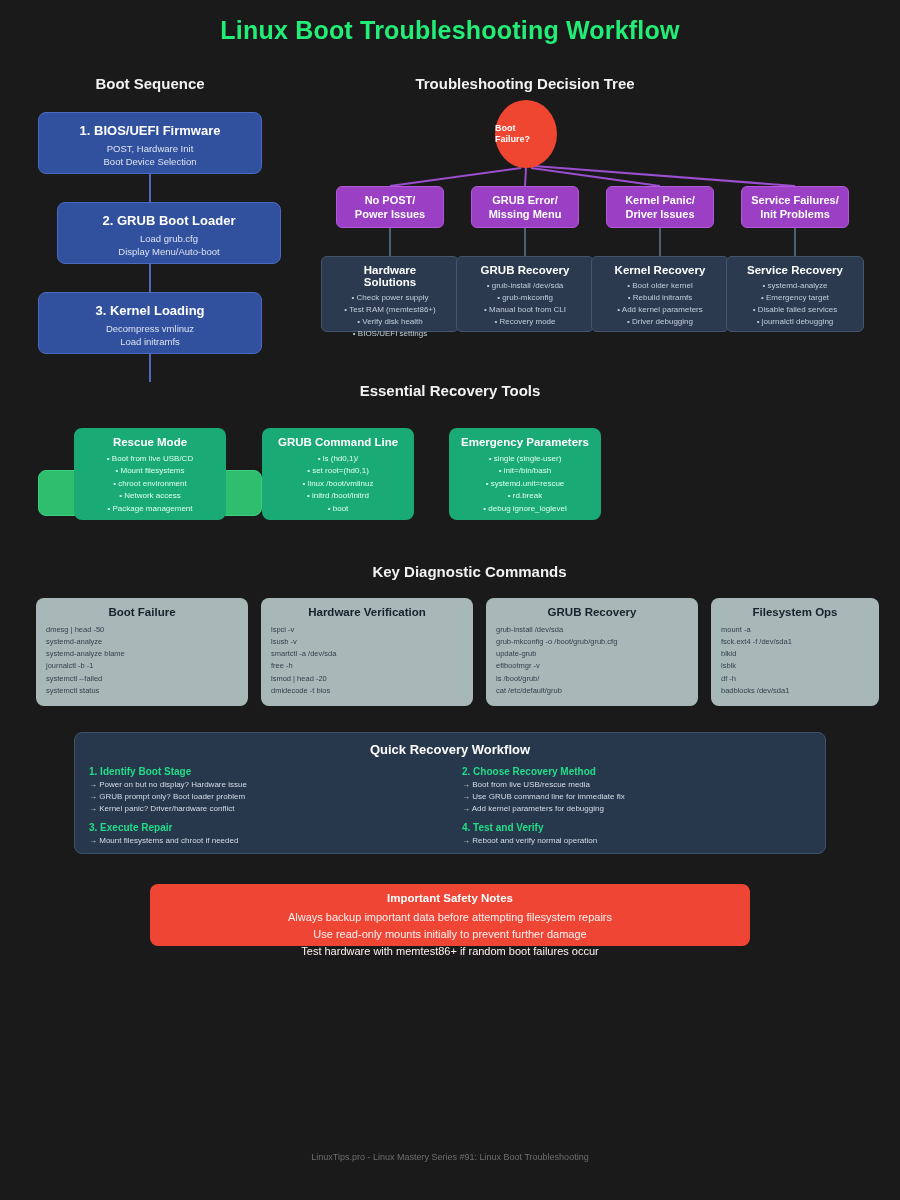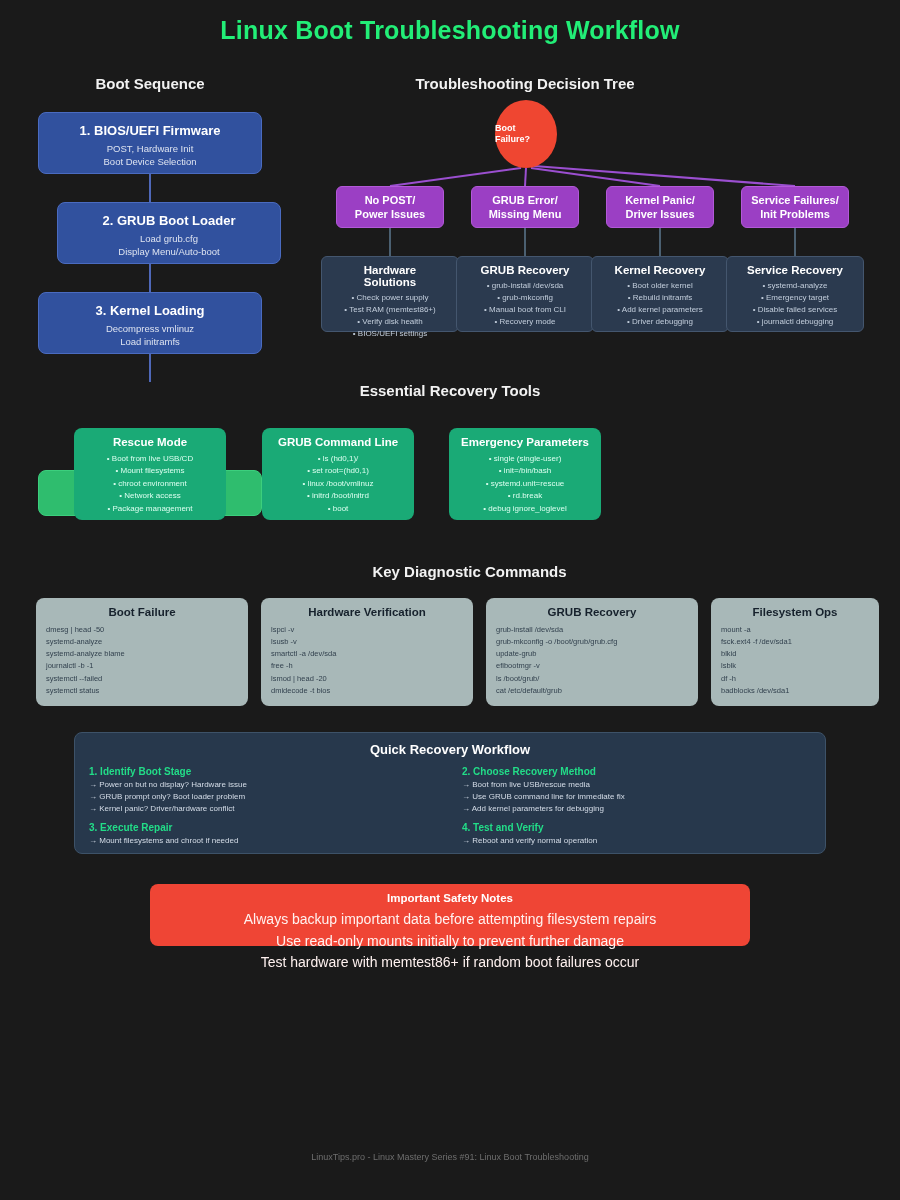--- a/index.html
+++ b/index.html
@@ -142,21 +142,21 @@
   }
   .quick-step-line { font-size: 8px; color: #d5dde8; line-height: 1.5; }
 
   
   #safety {
     position: absolute; left: 150px; top: 884px; width: 600px; height: 62px;
     background: #ef4535; border-radius: 8px;
     padding: 8px 0; text-align: center; color: #fff;
   }
   .safety-title { font-size: 11.5px; font-weight: bold; margin-bottom: 5px; }
-  .safety-line { font-size: 14px; line-height: 1.55; color: #fff2f0; }
+  .safety-line { font-size: 11px; line-height: 1.55; color: #fff2f0; }
 
   
   #footer {
     position: absolute; top: 1152px; left: 0; width: 900px;
     text-align: center; font-size: 9px; color: #6e6e6e;
   }
 </style>
 </head>
 <body>
 

